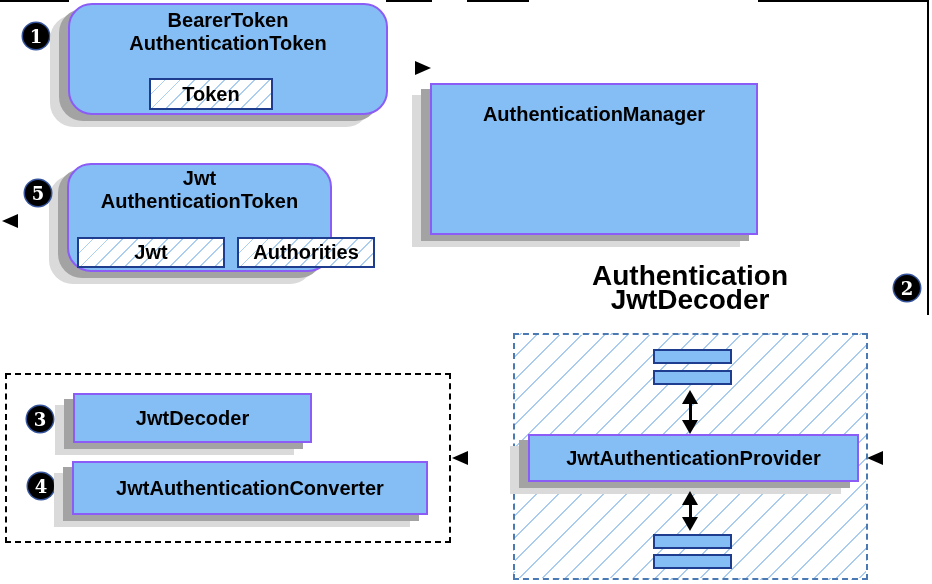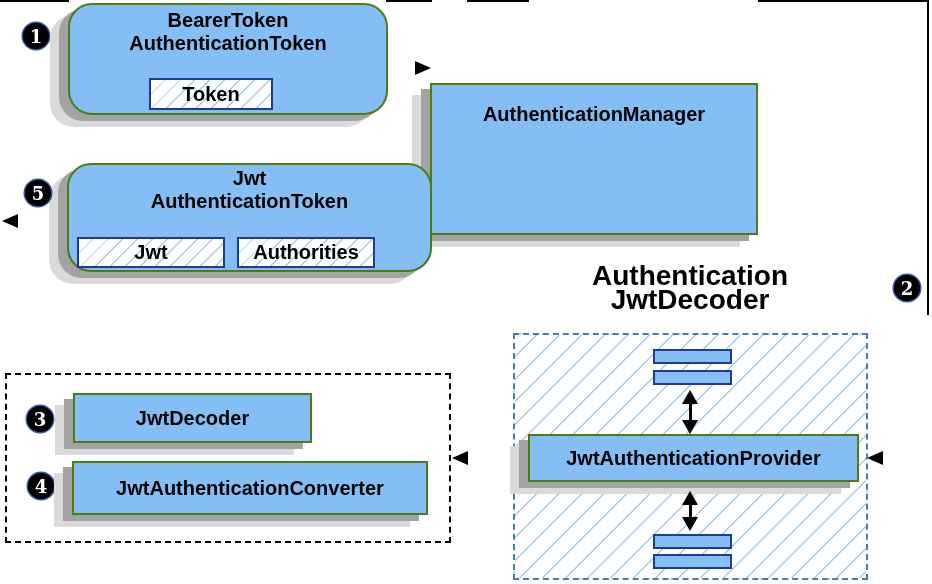--- a/index.html
+++ b/index.html
@@ -4,21 +4,21 @@
 <style>
   * { margin:0; padding:0; box-sizing:border-box; }
   html,body { background:#ffffff; }
   .stage {
     position:relative; width:932px; height:584px; overflow:hidden;
     background:#ffffff; color:#000;
     font-family:"Liberation Sans", sans-serif;
   }
   
   .node {
-    position:absolute; background:#85BEF4; border:2px solid #4d7c0f;
+    position:absolute; background:#85BEF4; border:2px solid #8b5cf6;
     box-shadow:-9px 6px 0 #A3A3A3, -18px 12px 0 #DADADA;
   }
   .rounded { border-radius:24px; }
   .center-label {
     display:flex; align-items:center; justify-content:center;
     font-weight:bold; font-size:20px; white-space:nowrap;
   }
   .node-title {
     position:absolute; left:0; right:0; text-align:center;
     font-weight:bold; font-size:20px; line-height:23px;
@@ -85,21 +85,21 @@
     <div class="field" style="left:79px;top:73px;width:124px;height:32px;">Token</div>
   </div>
 
   <div class="hline" style="left:386px;top:67;width:30px;"></div>
   <div class="ah ah-right" style="left:415px;top:61px;"></div>
 
   <div class="node" style="left:430px;top:68px;width:328px;height:152px;margin-top:15px;">
     <div class="node-title" style="top:18px;">AuthenticationManager</div>
   </div>
 
-  <div class="node rounded" style="left:67px;top:163px;width:365px;height:109px;padding-left:44px;">
+  <div class="node rounded" style="left:67px;top:163px;width:265px;height:109px;padding-left:44px;">
     <div class="node-title" style="top:2px;">
       <div>Jwt</div>
       <div>AuthenticationToken</div>
     </div>
     <div class="field" style="left:8px;top:72px;width:148px;height:31px;">Jwt</div>
     <div class="field" style="left:168px;top:72px;width:138px;height:31px;">Authorities</div>
   </div>
 
   <div class="hline" style="left:386px;top:220;width:46px;"></div>
 

